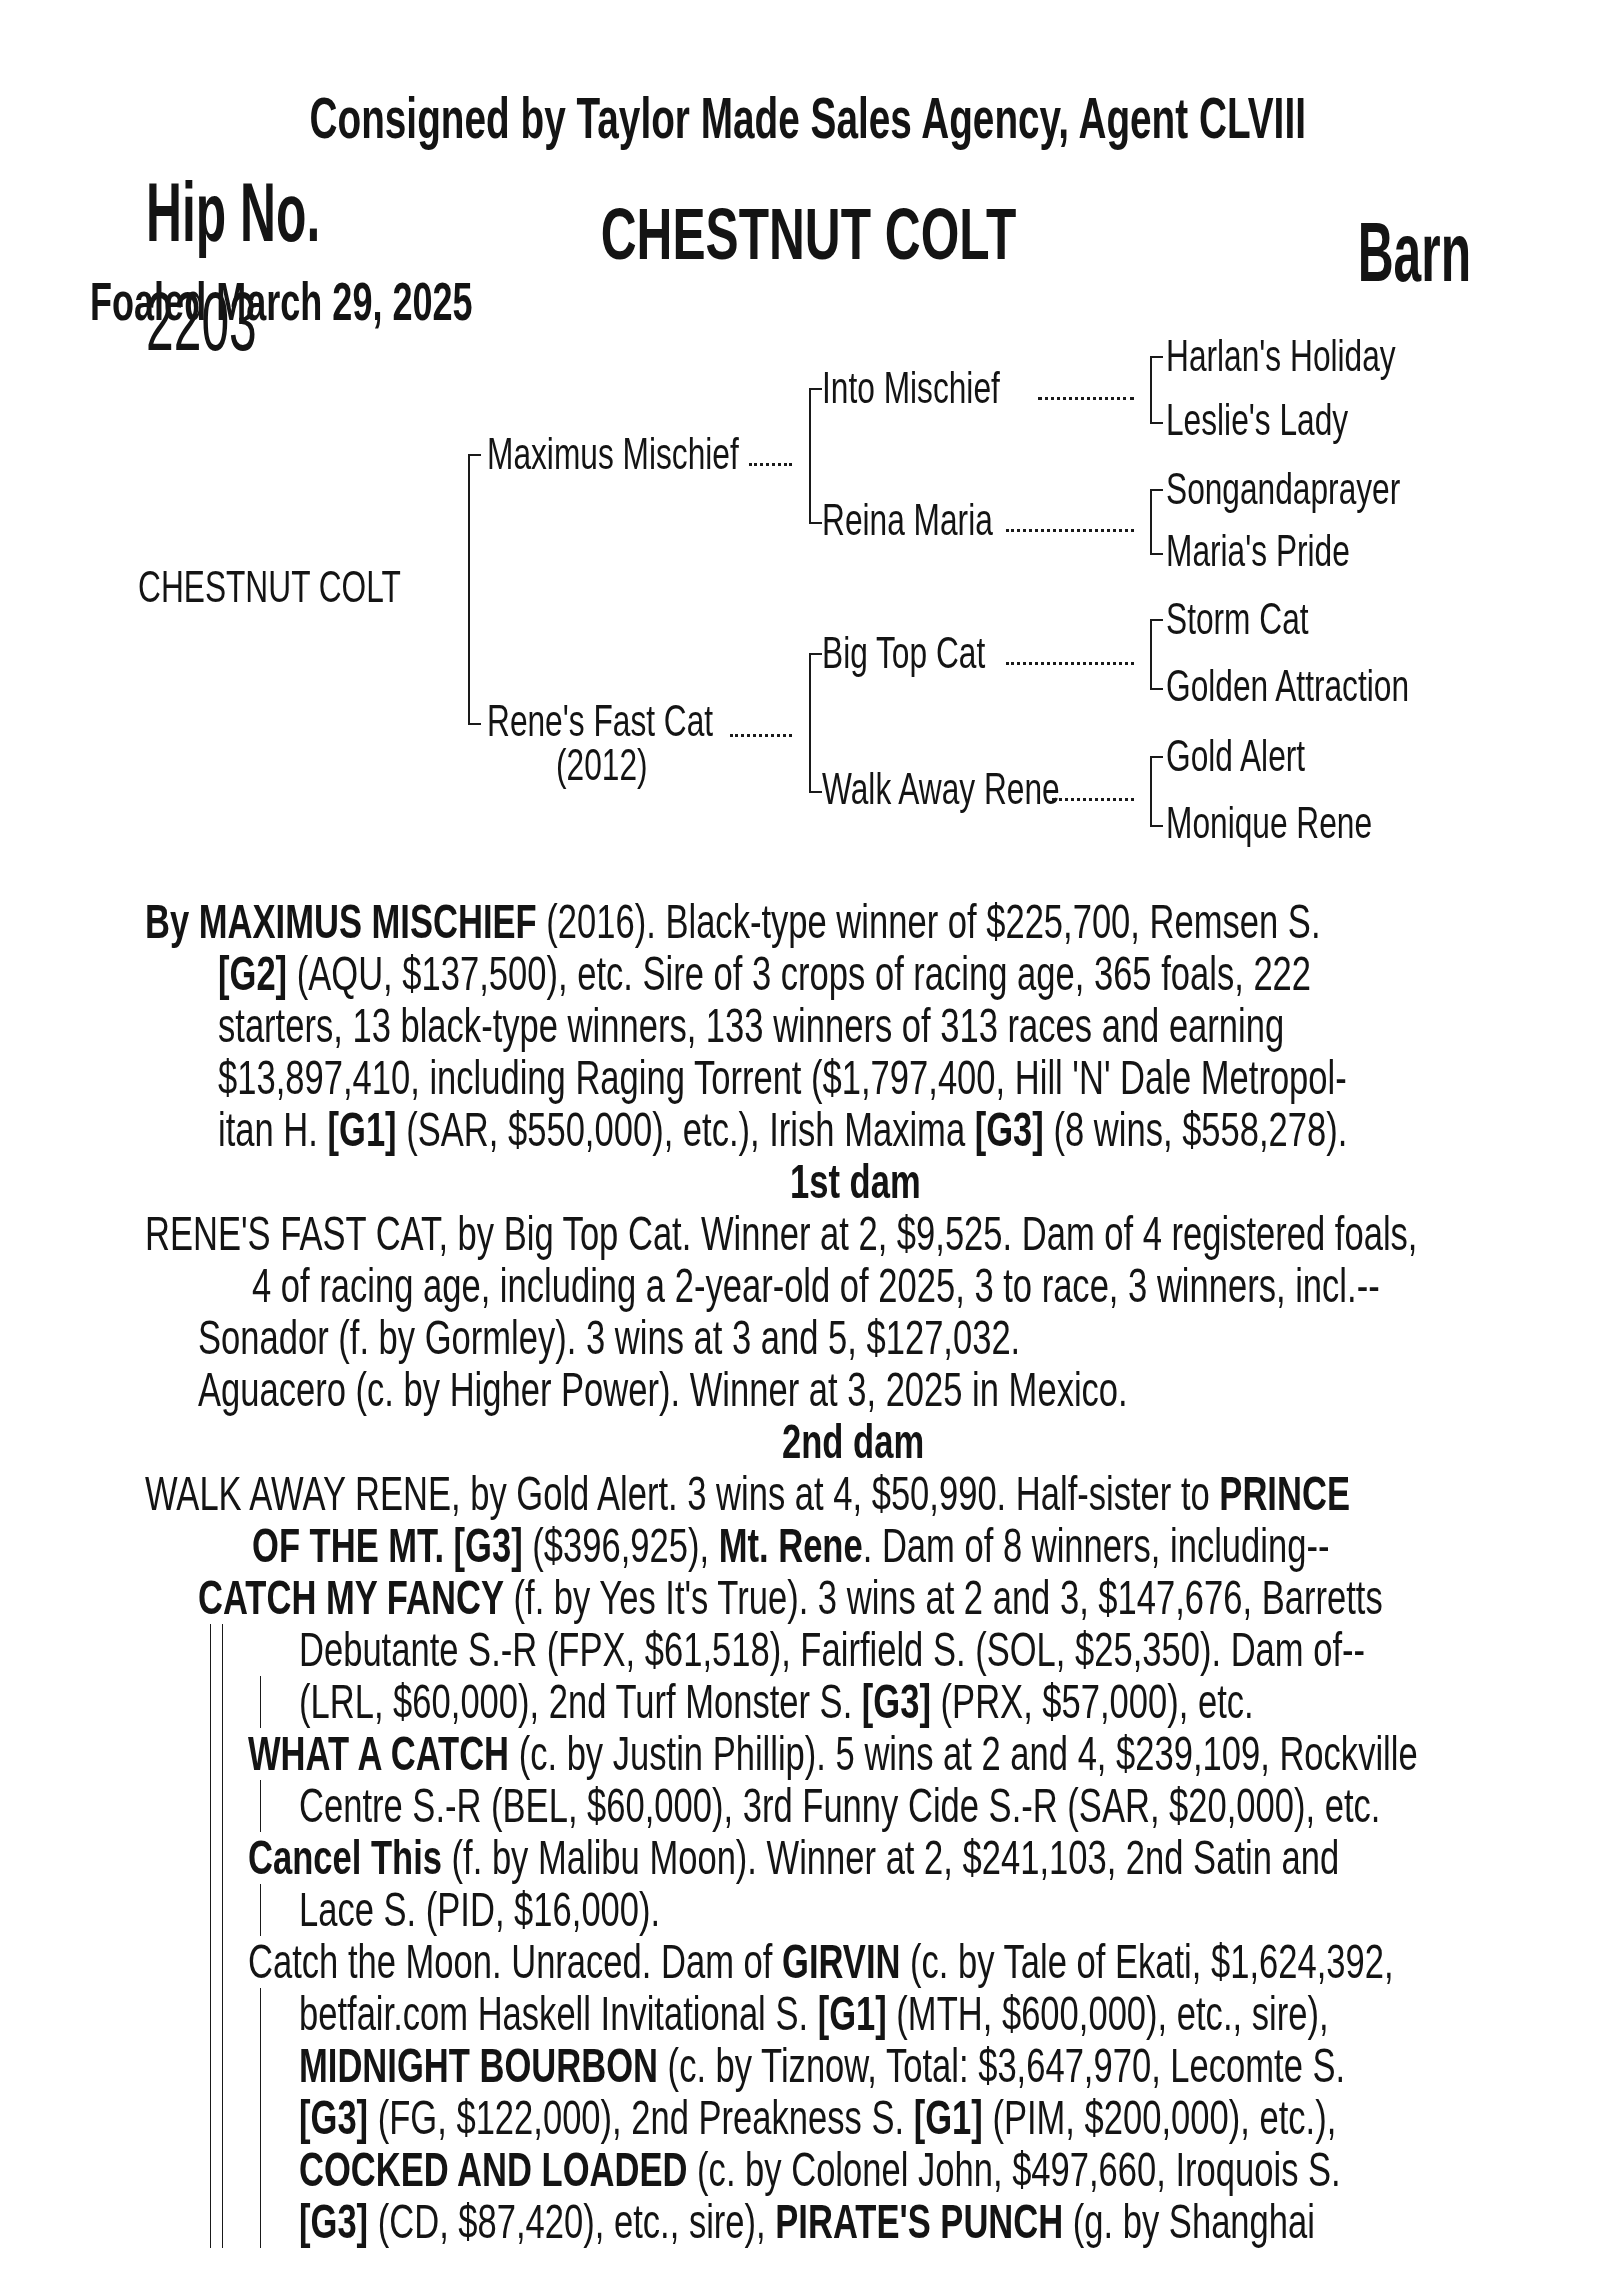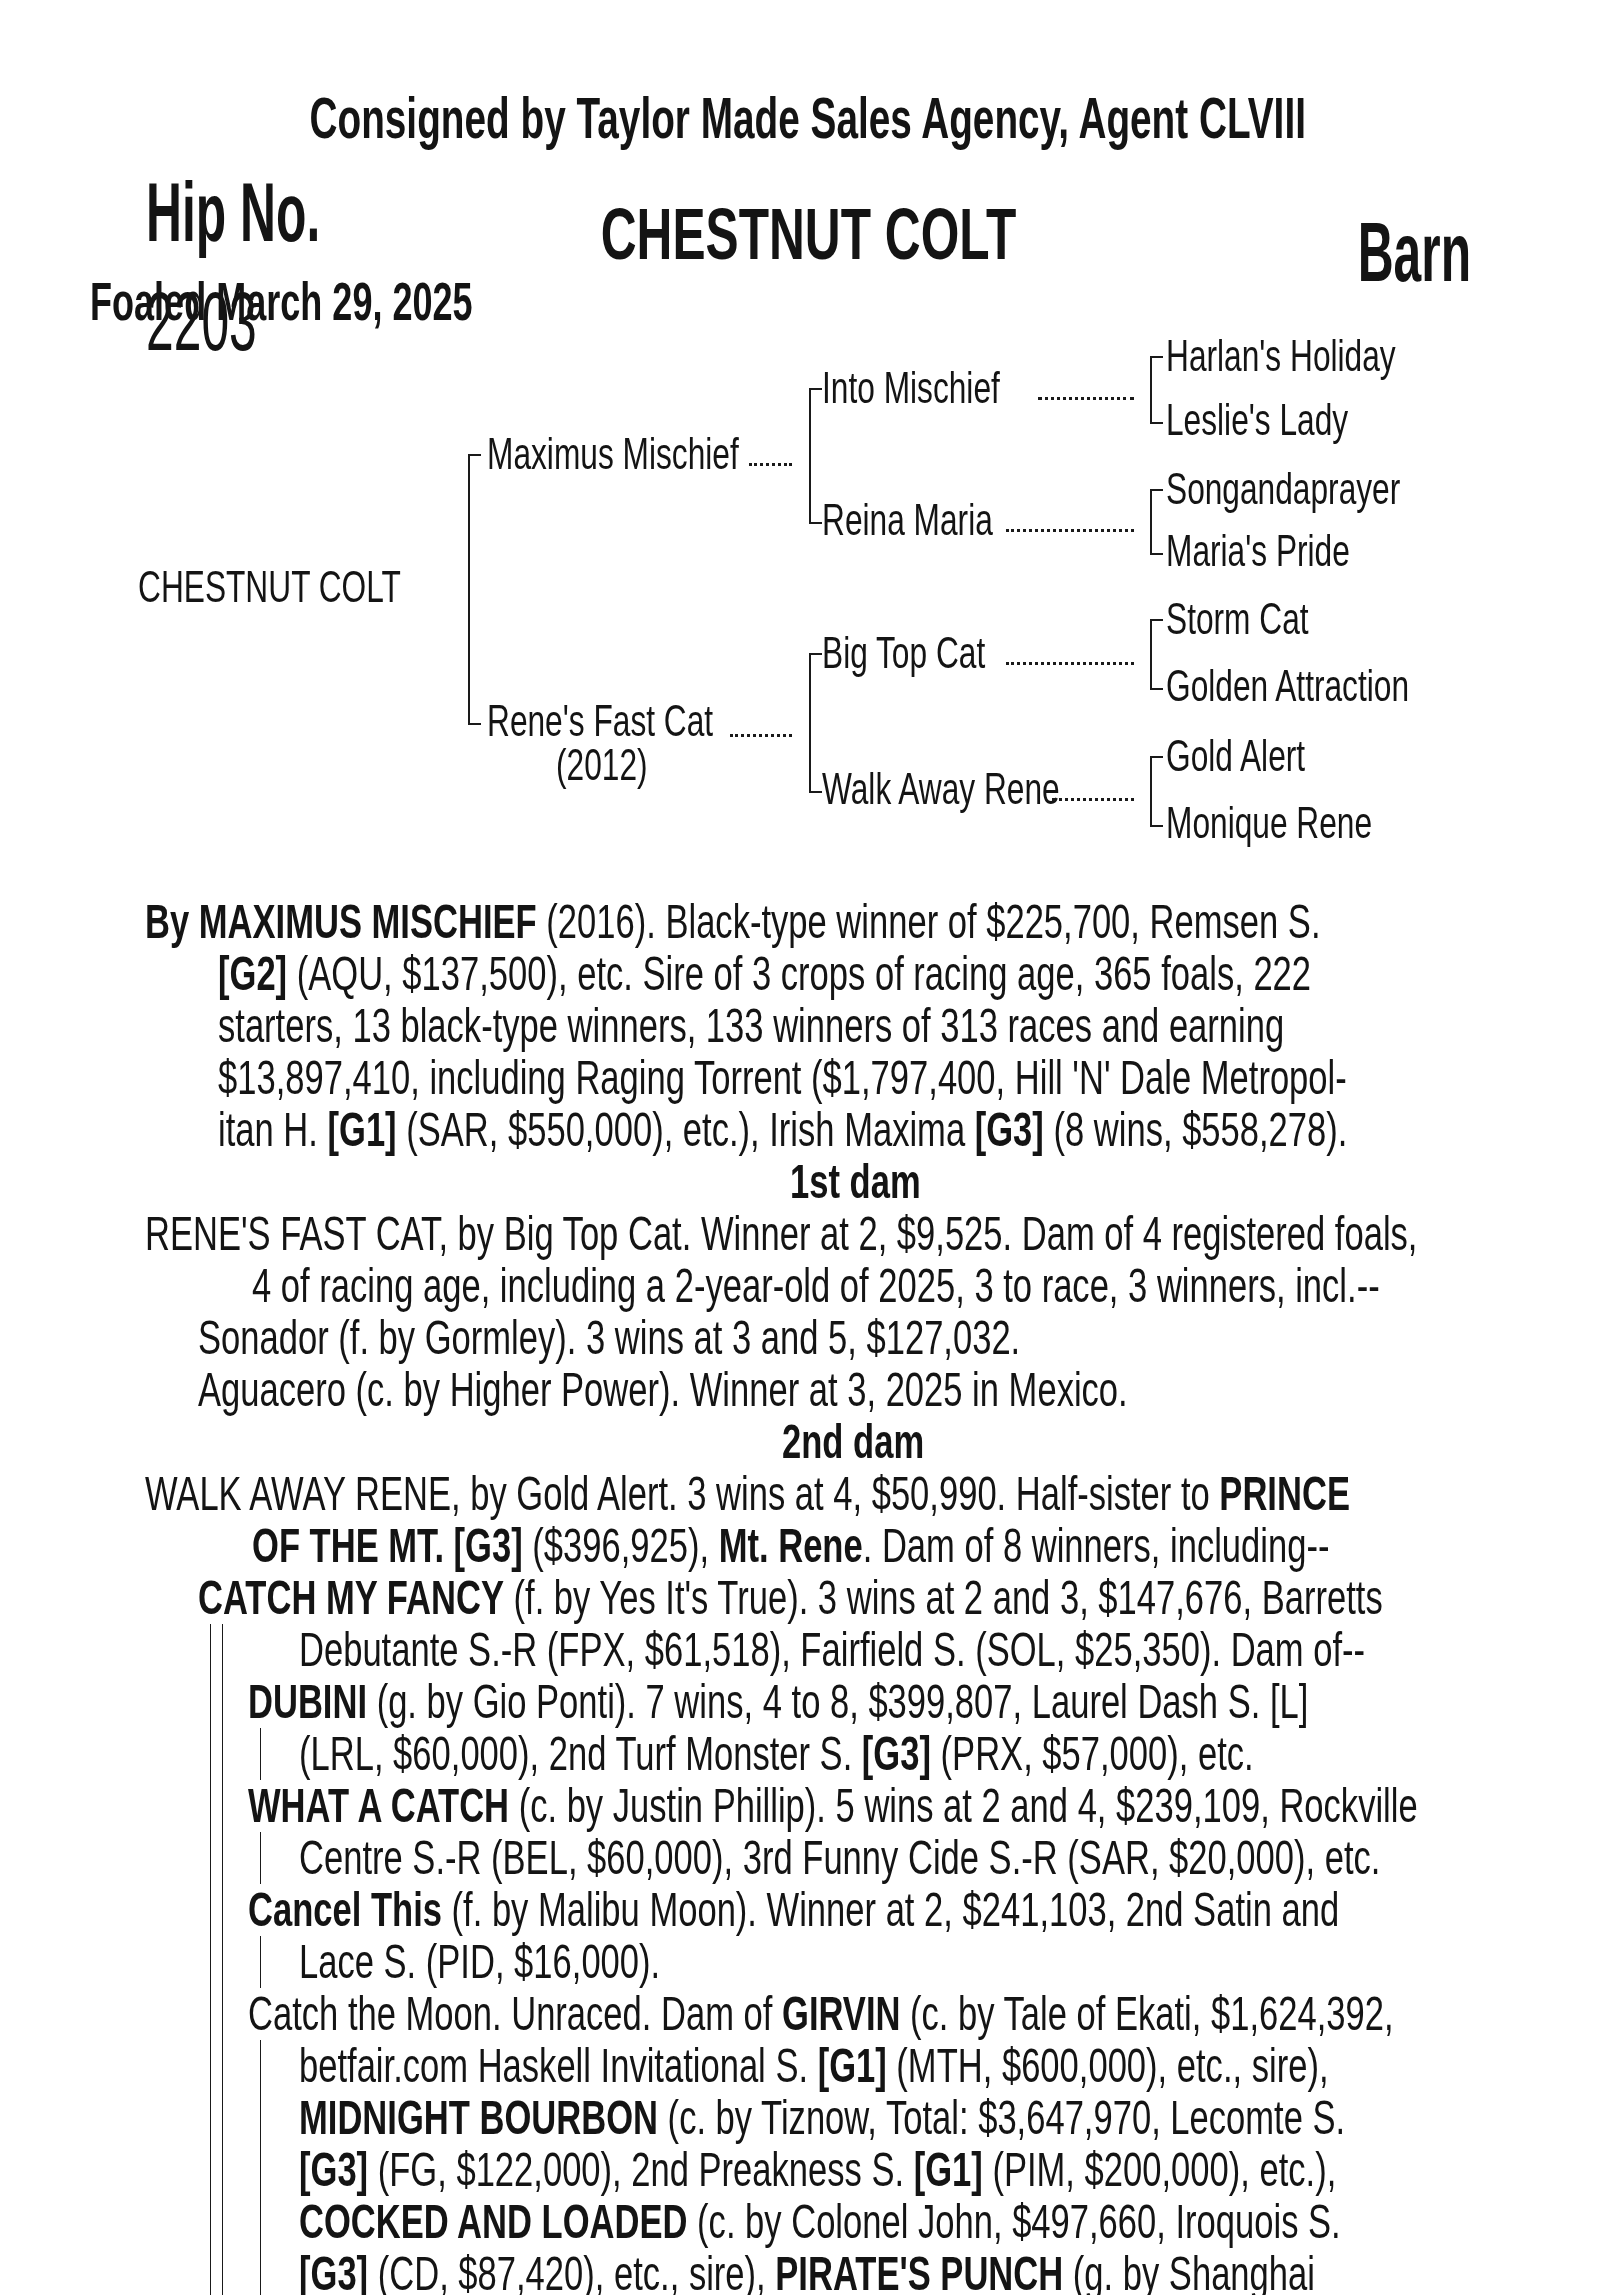--- a/index.html
+++ b/index.html
@@ -137,21 +137,20 @@
       <div class="ln h m"><span class="cx"><span class="bld">1st dam</span></span></div>
       <div class="ln m"><span class="cx"><span>RENE'S FAST CAT, by Big Top Cat. Winner at 2, $9,525. Dam of 4 registered foals,</span></span></div>
       <div class="ln c0"><span class="cx"><span>4 of racing age, including a 2-year-old of 2025, 3 to race, 3 winners, incl.--</span></span></div>
       <div class="ln p1"><span class="cx"><span>Sonador (f. by Gormley). 3 wins at 3 and 5, $127,032.</span></span></div>
       <div class="ln p1"><span class="cx"><span>Aguacero (c. by Higher Power). Winner at 3, 2025 in Mexico.</span></span></div>
       <div class="ln h m"><span class="cx"><span class="bld">2nd dam</span></span></div>
       <div class="ln m"><span class="cx"><span>WALK AWAY RENE, by Gold Alert. 3 wins at 4, $50,990. Half-sister to </span><span class="bld">PRINCE</span></span></div>
       <div class="ln c0"><span class="cx"><span class="bld">OF THE MT. [G3]</span><span> ($396,925), </span><span class="bld">Mt. Rene</span><span>. Dam of 8 winners, including--</span></span></div>
       <div class="ln p1"><span class="cx"><span class="bld">CATCH MY FANCY</span><span> (f. by Yes It's True). 3 wins at 2 and 3, $147,676, Barretts</span></span></div>
       <div class="ln c2"><span class="vbar" style="left: 65px;"></span><span class="vbar" style="left: 77px;"></span><span class="cx"><span>Debutante S.-R (FPX, $61,518), Fairfield S. (SOL, $25,350). Dam of--</span></span></div>
-      <div class="ln p2"><span class="vbar" style="left: 65px;"></span><span class="vbar" style="left: 77px;"></span><span class="cx"><span class="bld">DUBINI</span><span> (g. by Gio Ponti). 7 wins, 4 to 8, $399,807, Laurel Dash S. [L]</span></span></div>
       <div class="ln c2"><span class="vbar" style="left: 65px;"></span><span class="vbar" style="left: 77px;"></span><span class="vbar" style="left: 115px;"></span><span class="cx"><span>(LRL, $60,000), 2nd Turf Monster S. </span><span class="bld">[G3]</span><span> (PRX, $57,000), etc.</span></span></div>
       <div class="ln p2"><span class="vbar" style="left: 65px;"></span><span class="vbar" style="left: 77px;"></span><span class="cx"><span class="bld">WHAT A CATCH</span><span> (c. by Justin Phillip). 5 wins at 2 and 4, $239,109, Rockville</span></span></div>
       <div class="ln c2"><span class="vbar" style="left: 65px;"></span><span class="vbar" style="left: 77px;"></span><span class="vbar" style="left: 115px;"></span><span class="cx"><span>Centre S.-R (BEL, $60,000), 3rd Funny Cide S.-R (SAR, $20,000), etc.</span></span></div>
       <div class="ln p2"><span class="vbar" style="left: 65px;"></span><span class="vbar" style="left: 77px;"></span><span class="cx"><span class="bld">Cancel This</span><span> (f. by Malibu Moon). Winner at 2, $241,103, 2nd Satin and</span></span></div>
       <div class="ln c2"><span class="vbar" style="left: 65px;"></span><span class="vbar" style="left: 77px;"></span><span class="vbar" style="left: 115px;"></span><span class="cx"><span>Lace S. (PID, $16,000).</span></span></div>
       <div class="ln p2"><span class="vbar" style="left: 65px;"></span><span class="vbar" style="left: 77px;"></span><span class="cx"><span>Catch the Moon. Unraced. Dam of </span><span class="bld">GIRVIN</span><span> (c. by Tale of Ekati, $1,624,392,</span></span></div>
       <div class="ln c2"><span class="vbar" style="left: 65px;"></span><span class="vbar" style="left: 77px;"></span><span class="vbar" style="left: 115px;"></span><span class="cx"><span>betfair.com Haskell Invitational S. </span><span class="bld">[G1]</span><span> (MTH, $600,000), etc., sire),</span></span></div>
       <div class="ln c2"><span class="vbar" style="left: 65px;"></span><span class="vbar" style="left: 77px;"></span><span class="vbar" style="left: 115px;"></span><span class="cx"><span class="bld">MIDNIGHT BOURBON</span><span> (c. by Tiznow, Total: $3,647,970, Lecomte S.</span></span></div>
       <div class="ln c2"><span class="vbar" style="left: 65px;"></span><span class="vbar" style="left: 77px;"></span><span class="vbar" style="left: 115px;"></span><span class="cx"><span class="bld">[G3]</span><span> (FG, $122,000), 2nd Preakness S. </span><span class="bld">[G1]</span><span> (PIM, $200,000), etc.),</span></span></div>
       <div class="ln c2"><span class="vbar" style="left: 65px;"></span><span class="vbar" style="left: 77px;"></span><span class="vbar" style="left: 115px;"></span><span class="cx"><span class="bld">COCKED AND LOADED</span><span> (c. by Colonel John, $497,660, Iroquois S.</span></span></div>

